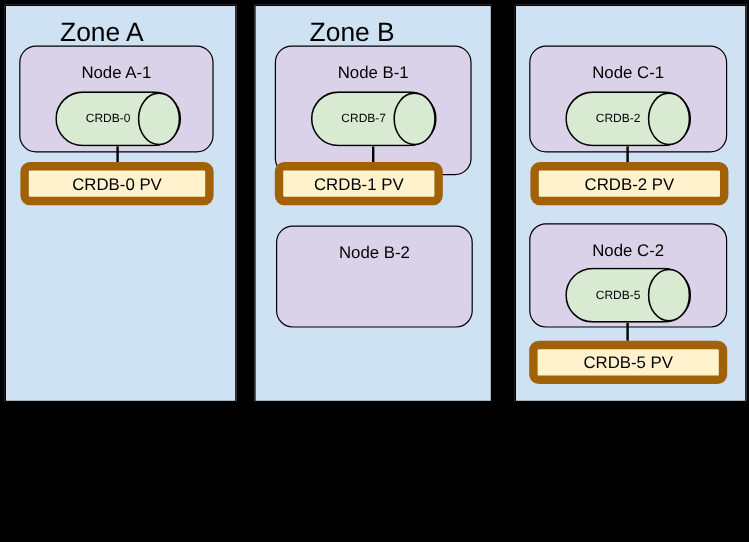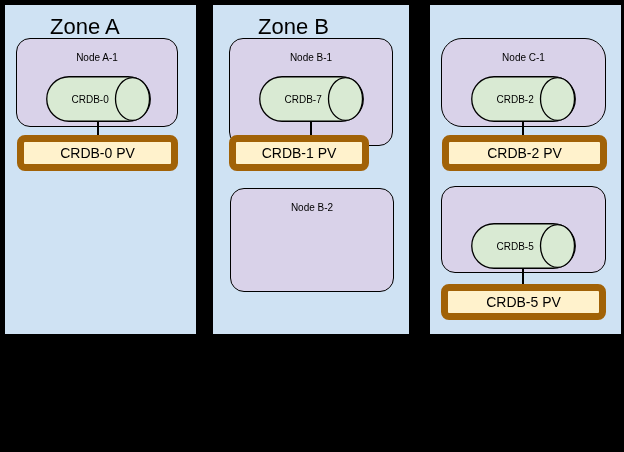--- a/index.html
+++ b/index.html
@@ -29,28 +29,28 @@
 
   .node {
     position: absolute;
     background: #d9d2e9;
     border: 1px solid #000000;
     border-radius: 14px;
     box-sizing: border-box;
   }
   #nodeA1 { left: 11px; top: 33px;  width: 162px; height: 89px; }
   #nodeB1 { left: 16px; top: 33px;  width: 164px; height: 108px; }
-  #nodeB2 { left: 17px; top: 183px; width: 164px; height: 104px; }
-  #nodeC1 { left: 11px; top: 33px;  width: 165px; height: 89px; border-radius: 21px; }
+  #nodeB2 { left: 17px; top: 183px; width: 164px; height: 85px; }
+  #nodeC1 { left: 11px; top: 33px;  width: 165px; height: 89px; }
   #nodeC2 { left: 11px; top: 181px; width: 165px; height: 87px; }
 
   .node-label {
     margin-top: 13px;
     text-align: center;
-    font-size: 10px; line-height: normal;
+    font-size: 14px; line-height: normal;
   }
 
   .cyl {
     position: absolute;
     left: 29px; top: 37px;
     width: 105px; height: 46px;
   }
   #cylC2 { top: 36px; }
   .cyl svg { display: block; width: 100%; height: 100%; }
   .cyl-label {
@@ -146,20 +146,21 @@
       </div>
     </div>
 
     <div class="connector" id="connC1"></div>
 
     <div class="pv" id="pvC1">
       <span>CRDB-2 PV</span>
     </div>
 
     <div class="node" id="nodeC2">
+      <div class="node-label">Node C-2</div>
       <div class="cyl" id="cylC2">
         <svg viewBox="0 0 105 46" preserveAspectRatio="none">
           <rect x="0.75" y="0.75" width="103.5" height="44.5" rx="22.25" fill="#d9ead3" stroke="#000000" stroke-width="1.3"></rect>
           <ellipse cx="86.5" cy="23" rx="17" ry="21.4" fill="#d9ead3" stroke="#000000" stroke-width="1.3"></ellipse>
         </svg>
         <span class="cyl-label">CRDB-5</span>
       </div>
     </div>
 
     <div class="connector" id="connC2"></div>

